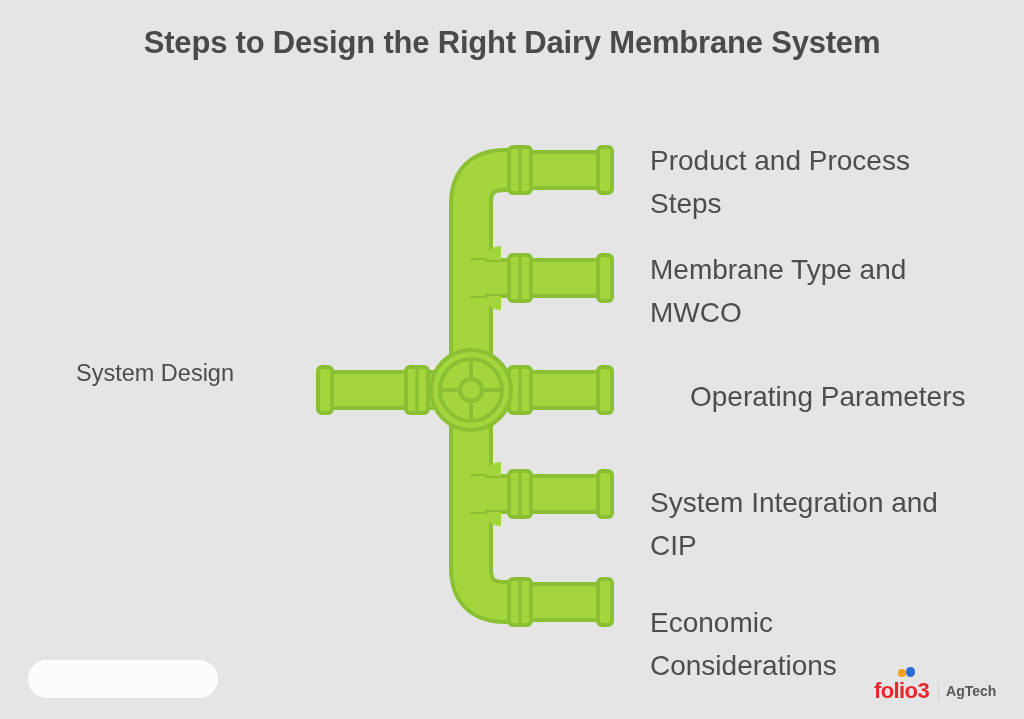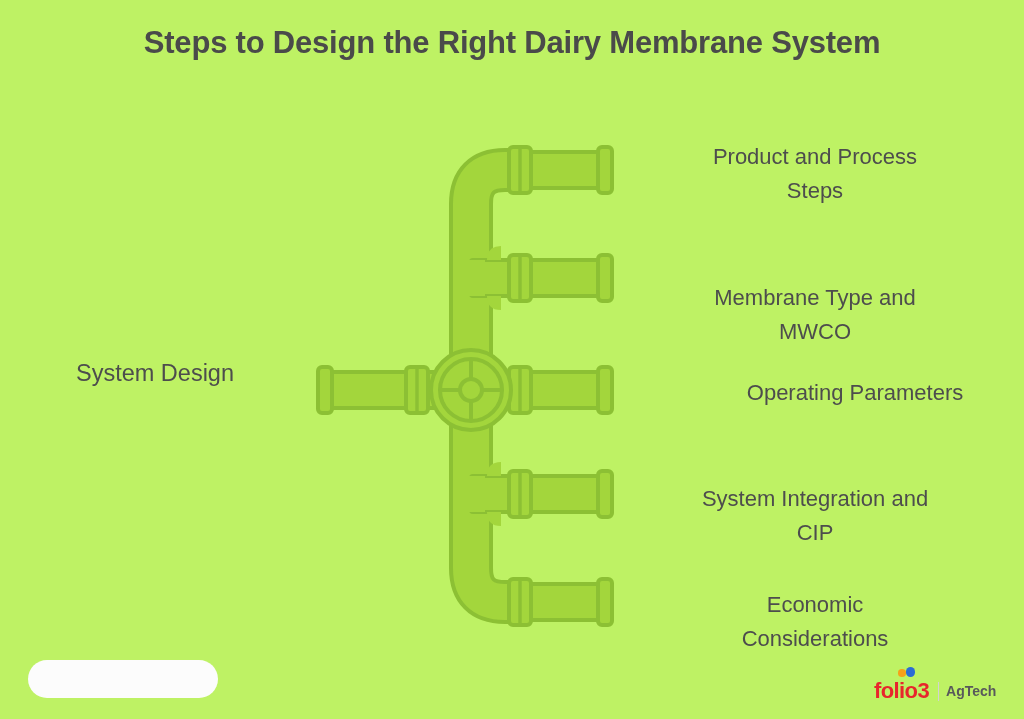--- a/index.html
+++ b/index.html
@@ -9,21 +9,21 @@
     background: #ffffff;
   }
   body {
     font-family: "Liberation Sans", sans-serif;
     -webkit-font-smoothing: antialiased;
   }
   #canvas {
     position: relative;
     width: 1024px;
     height: 719px;
-    background: #bef264;
+    background: #e5e5e5;
     overflow: hidden;
   }
 
   
   #page-title {
     position: absolute;
     left: 0;
     top: 24px;
     width: 1024px;
     text-align: center;
@@ -39,32 +39,32 @@
     position: absolute;
     left: 0;
     top: 0;
     width: 1024px;
     height: 719px;
   }
 
   
   .step-label {
     position: absolute;
-    font-size: 22px;
+    font-size: 28px;
     line-height: 1.53;
     color: #4d4d4d;
     font-weight: normal;
     width: 330px;
-    text-align: center;
+    text-align: left;
   }
   #step-label-0 { left: 650px; top: 140px; }
-  #step-label-1 { left: 650px; top: 249px; margin-top: 32px; }
+  #step-label-1 { left: 650px; top: 249px; }
   #step-label-2 { left: 650px; top: 376px; margin-left: 40px; }
   #step-label-3 { left: 650px; top: 482px; }
-  #step-label-4 { left: 650px; top: 588px; }
+  #step-label-4 { left: 650px; top: 602px; }
 
   #root-label {
     position: absolute;
     left: 20px;
     top: 356px;
     width: 270px;
     text-align: center;
     font-size: 23.5px;
     line-height: 1.53;
     color: #4d4d4d;

